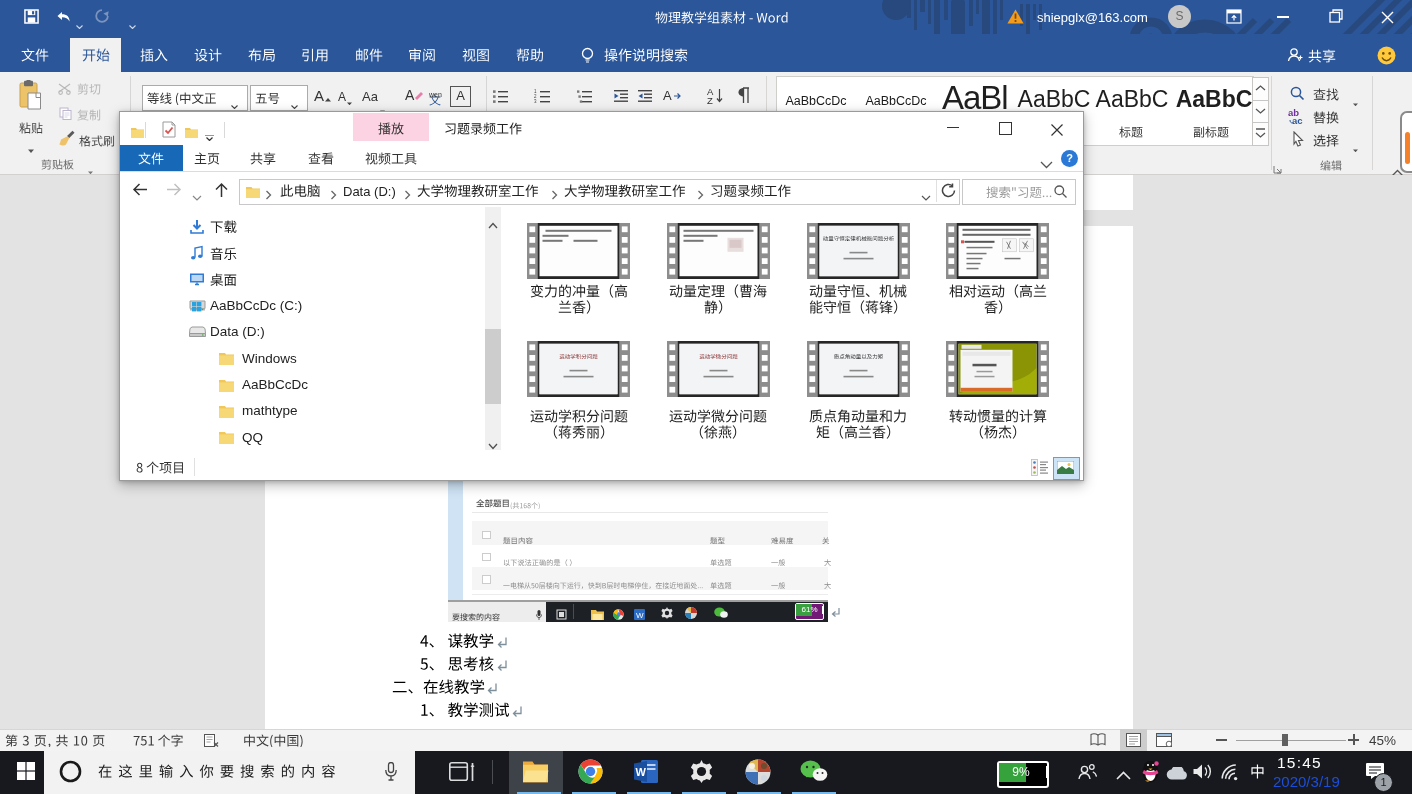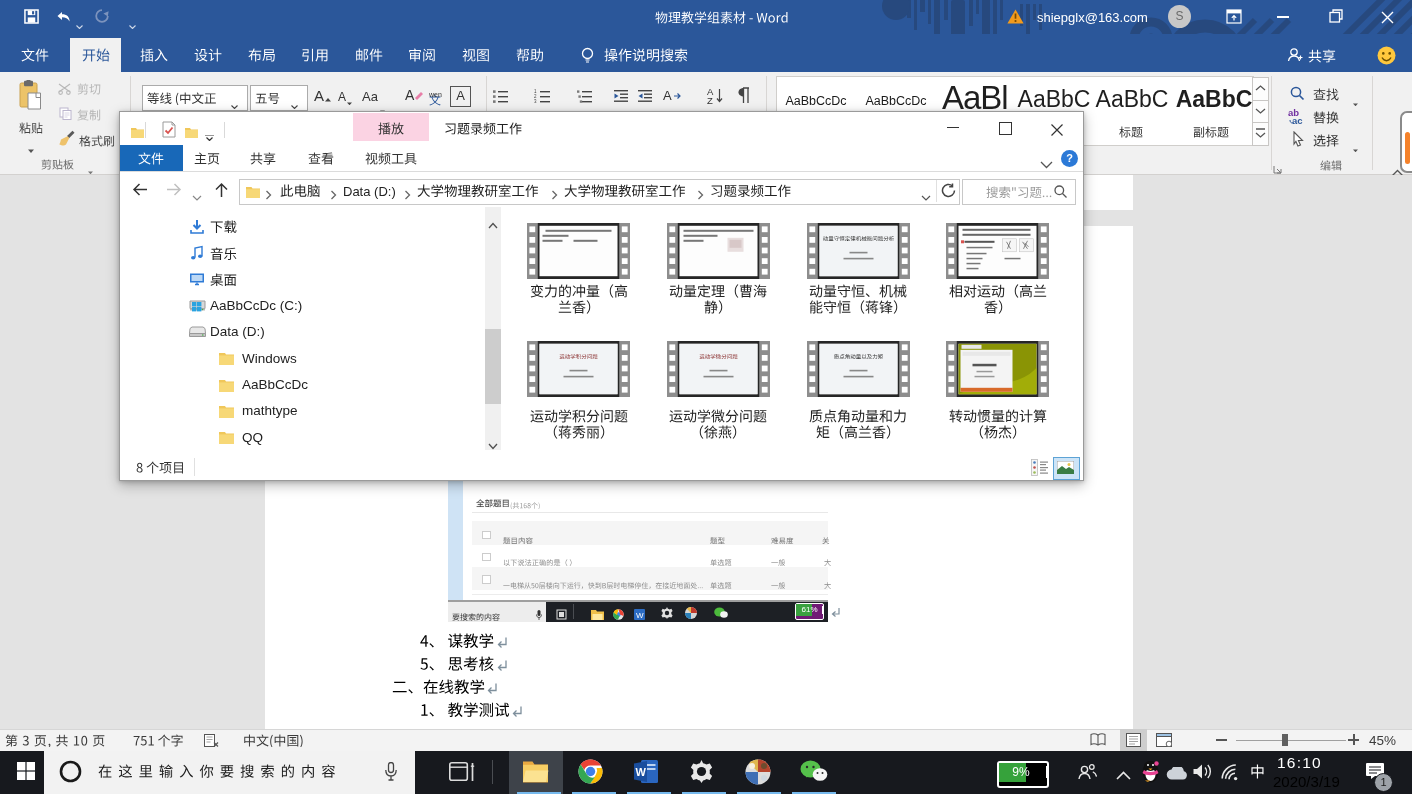--- a/index.html
+++ b/index.html
@@ -994,22 +994,22 @@
       <g fill="none" stroke="#e8e8e8" stroke-width="1.6">
         <path d="M1.2 14.5A14 14 0 0 1 14.8 1"></path>
         <path d="M4.6 14.8A10.2 10.2 0 0 1 14.4 5.2"></path>
         <path d="M8 15.2a6.3 6.3 0 0 1 6-6"></path>
       </g>
       <circle cx="14.6" cy="14.6" r="1.7" fill="#e8e8e8"></circle>
     </svg></div>
 <div class="ab" style="left:1250px;top:763.7px;"><svg width="15" height="15" viewBox="0 -440 500 500" fill="#ffffff">
       <use href="#g4E2D"></use>
     </svg></div>
-<div class="ab" style="left:1277px;top:755px;font:15.5px 'Liberation Sans', sans-serif;letter-spacing:1.2px;color:#fff;white-space:pre;line-height:1;">16:10</div>
-<div class="ab" style="left:1273px;top:774px;font:15px 'Liberation Sans', sans-serif;color:#000000;white-space:pre;line-height:1;">2020/3/19</div>
+<div class="ab" style="left:1277px;top:755px;font:15.5px 'Liberation Sans', sans-serif;letter-spacing:1.2px;color:#fff;white-space:pre;line-height:1;">15:45</div>
+<div class="ab" style="left:1273px;top:774px;font:15px 'Liberation Sans', sans-serif;color:#1d4ed8;white-space:pre;line-height:1;">2020/3/19</div>
 <div class="ab" style="left:1365px;top:762px;"><svg width="20" height="18" viewBox="0 0 20 18">
       <path d="M2 1h16a1 1 0 0 1 1 1v11a1 1 0 0 1-1 1h-8l-4 3v-3H2a1 1 0 0 1-1-1V2a1 1 0 0 1 1-1z" fill="#fff"></path>
       <path d="M4 5h12M4 8h12M4 11h8" stroke="#17191e" stroke-width="1.1"></path>
     </svg></div>
 <div class="ab" style="left:1374px;top:773px;width:17px;height:17px;background:#9da2a8;border-radius:50%;border:1px solid #17191e;">
     <div style="text-align:center;font:11px 'Liberation Sans';color:#1a1a1a;line-height:17px;">1</div>
   </div>
 <div class="ab" style="left:119px;top:111px;width:965px;height:370px;background:#fff;border:1px solid #9a9a9a;box-shadow:0 4px 12px rgba(0,0,0,0.28), 0 1px 4px rgba(0,0,0,0.18);box-sizing:border-box;"></div>
 <div class="ab" style="left:131px;top:124px;"><svg width="13" height="11" viewBox="0 0 13 11">
       <path d="M0 1h5l1 1.5h7V11H0z" fill="#f0c75a"></path>

